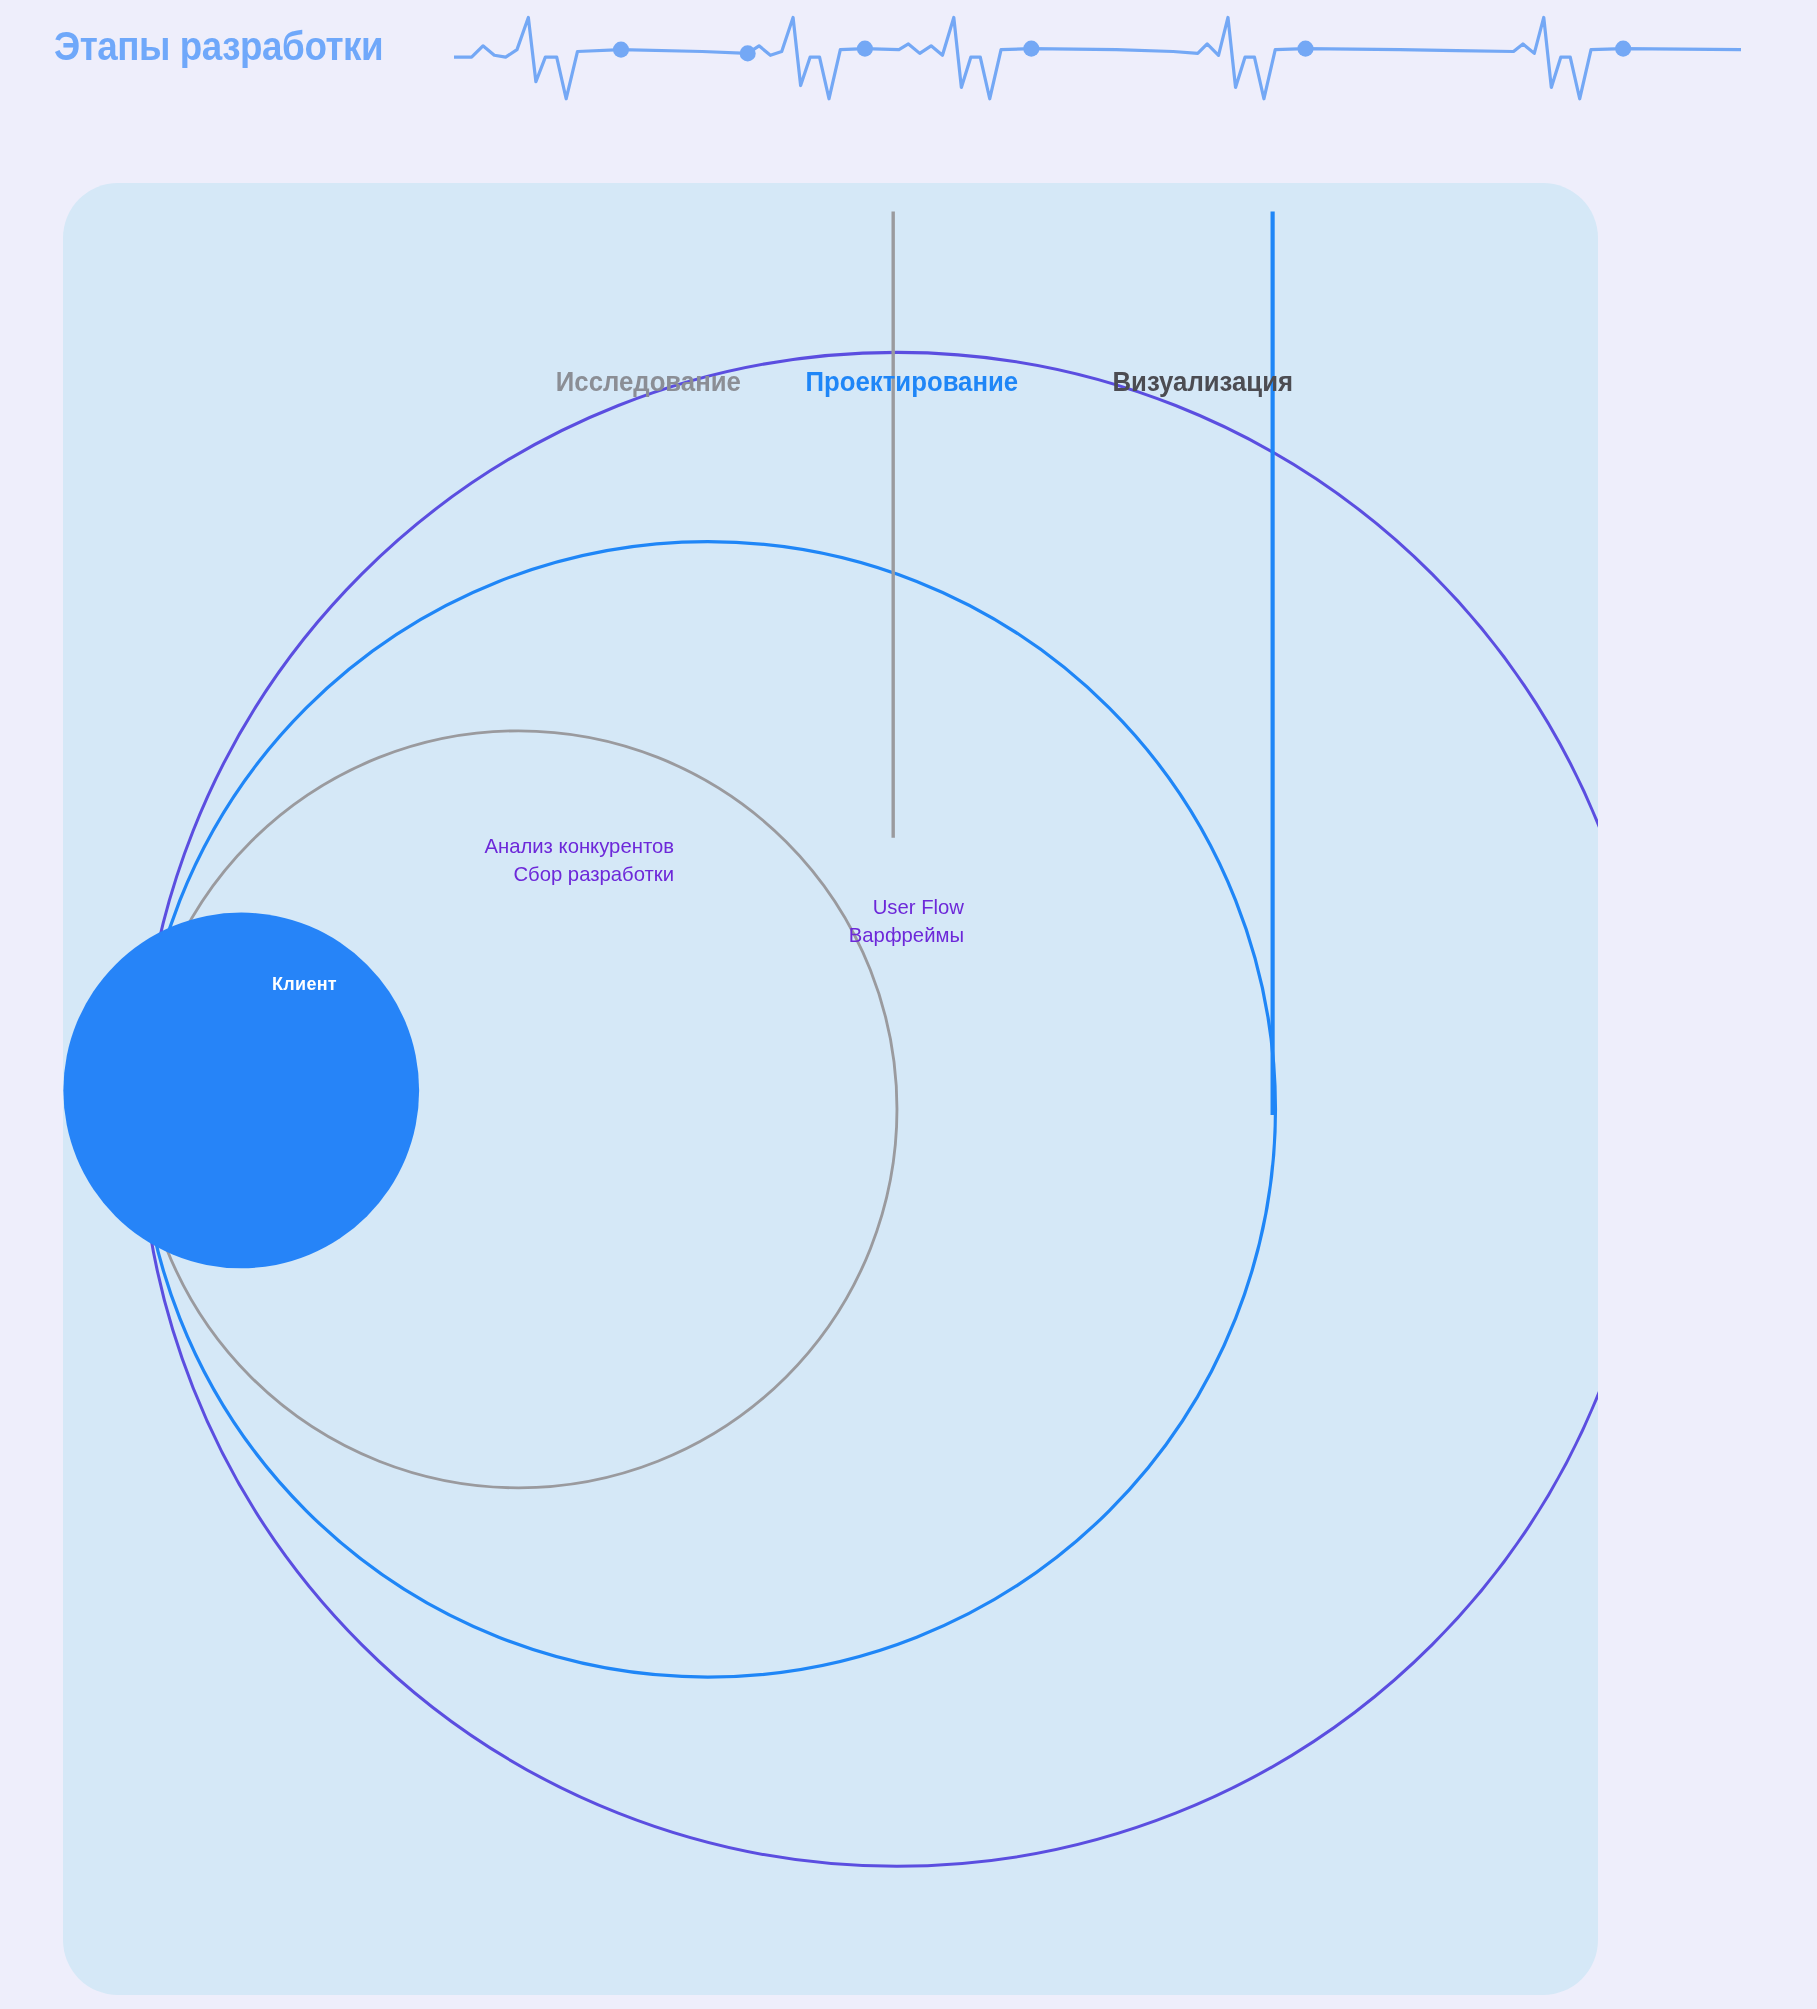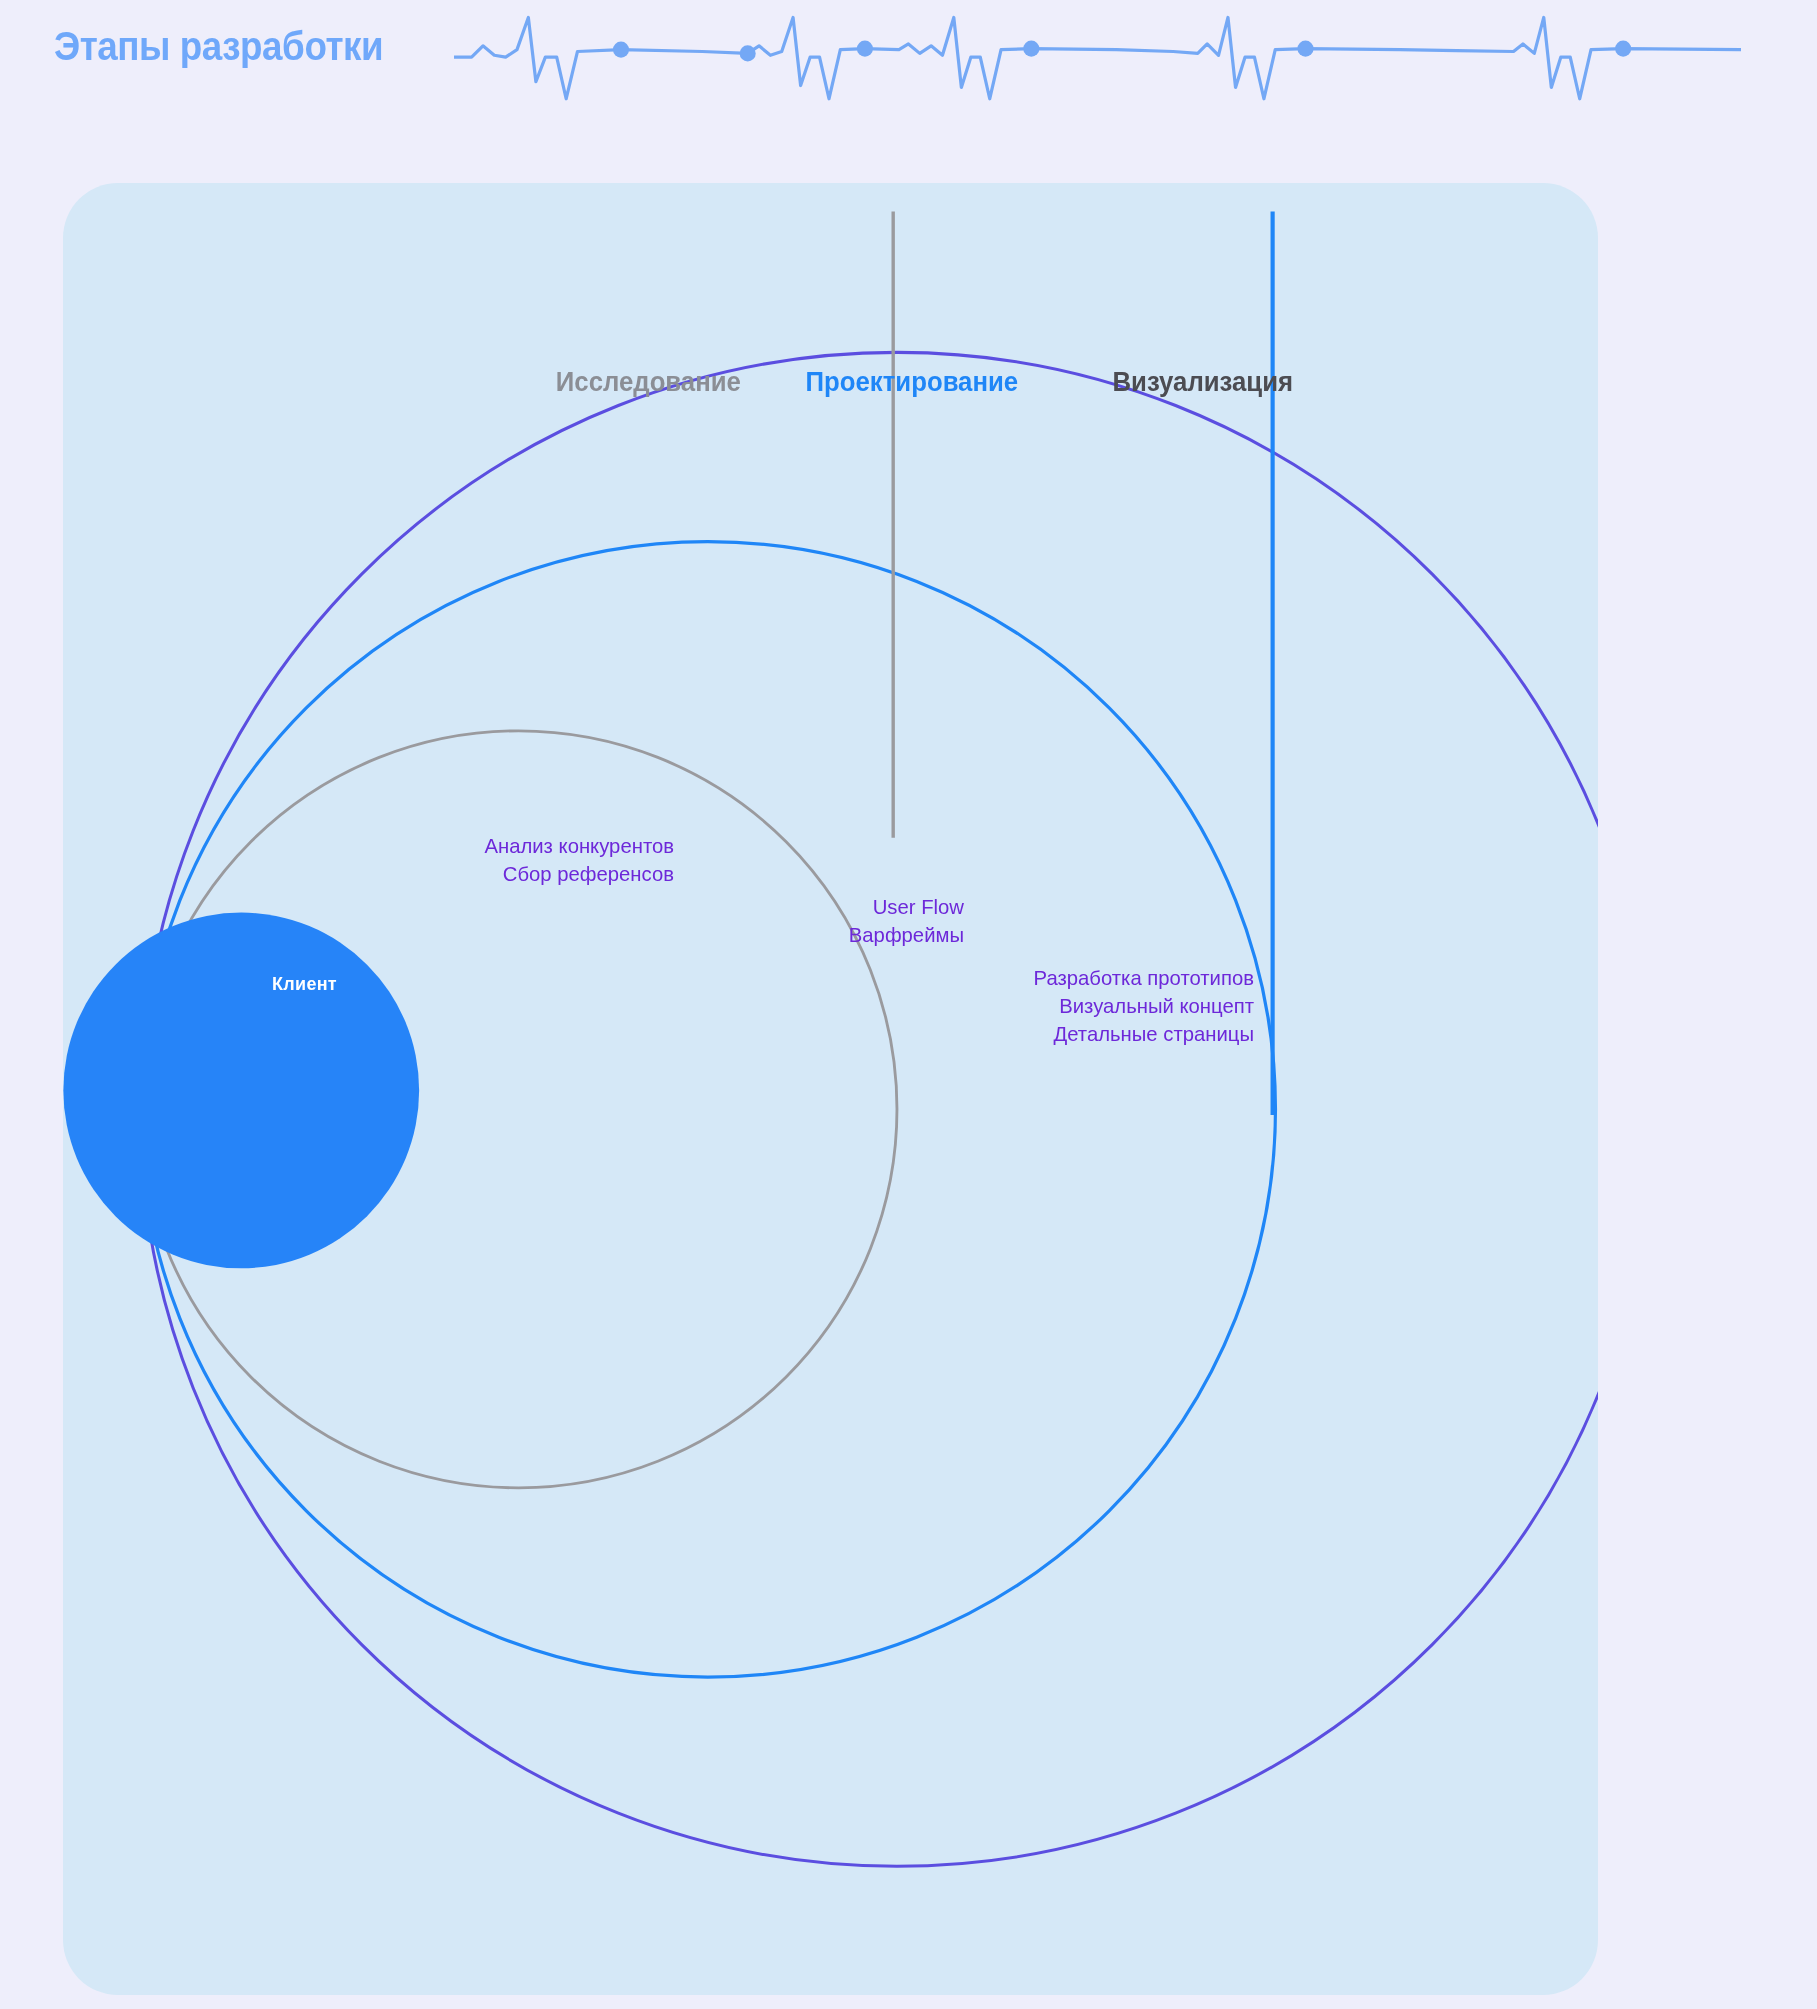--- a/index.html
+++ b/index.html
@@ -144,28 +144,23 @@
 
     <circle cx="188" cy="959" r="188" fill="#2684f8"></circle>
   </svg>
 
   <div class="stage-label" id="stage-label-0">Исследование</div>
   <div class="stage-label" id="stage-label-1">Проектирование</div>
   <div class="stage-label" id="stage-label-2">Визуализация</div>
 
   <div class="anno" id="anno-0">
     <div>Анализ конкурентов</div>
-    <div>Сбор референсов</div>
+    <div>Сбор разработки</div>
   </div>
   <div class="anno" id="anno-1">
     <div>User Flow</div>
     <div>Варфреймы</div>
-  </div>
-  <div class="anno" id="anno-2">
-    <div>Разработка прототипов</div>
-    <div>Визуальный концепт</div>
-    <div>Детальные страницы</div>
   </div>
 
   <div id="client-label">Клиент</div>
 
 </div>
 
 
 </body></html>

